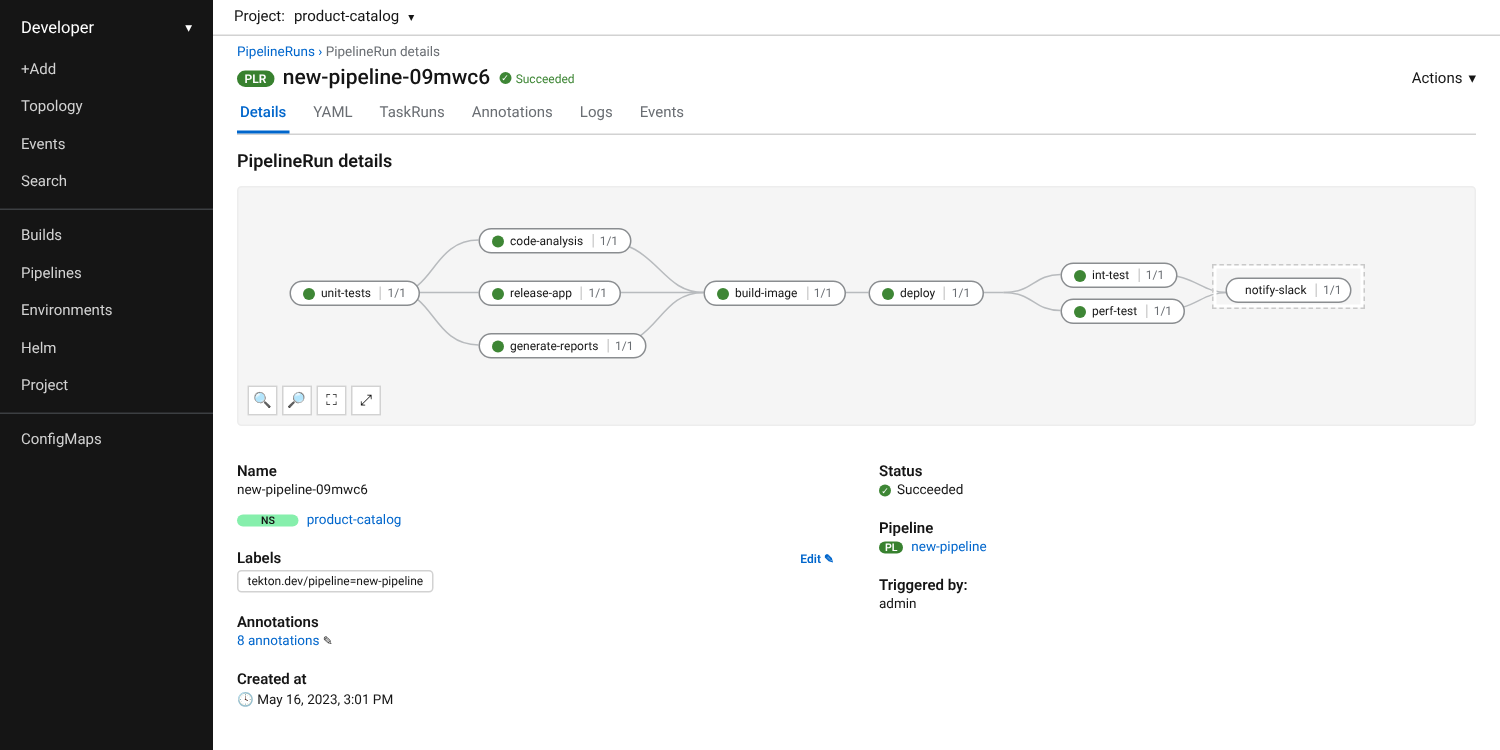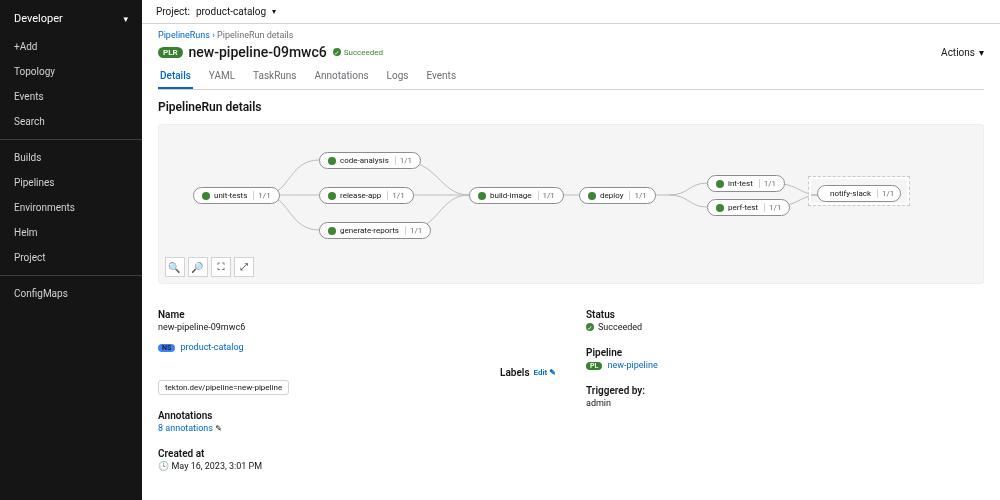--- a/index.html
+++ b/index.html
@@ -35,26 +35,26 @@
   .hl { border: 2px solid #fff; outline: 1px dashed #c9c9c9; padding: 6px; position: absolute; }
   .zoombar { position: absolute; bottom: 6px; left: 6px; display: flex; gap: 3px; }
   .zbtn { width: 20px; height: 20px; background: #fff; border: 1px solid #d2d2d2; display: flex; align-items: center; justify-content: center; font-size: 10px; cursor: pointer; }
   svg.lines { position: absolute; top: 0; left: 0; width: 100%; height: 100%; pointer-events: none; }
   svg.lines path { stroke: #b8bbbe; stroke-width: 1; fill: none; }
   .detail-cols { display: flex; gap: 30px; }
   .col { flex: 1; }
   .dl dt { font-size: 10px; font-weight: 600; margin-bottom: 2px; margin-top: 15px; }
   .dl dd { font-size: 9px; color: #151515; margin-bottom: 10px; }
   .dl dd .link { color: #06c; }
-  .ns-badge { background: #3b82f6; color: #151515; border-radius: 8px; font-size: 7px; padding: 0 4px; margin-right: 3px; font-weight: 600; text-align: center; }
+  .ns-badge { background: #86efac; color: #151515; border-radius: 8px; font-size: 7px; padding: 0 16px; margin-right: 3px; font-weight: 600; text-align: center; }
   .pl-badge { background: #38812f; color: #fff; border-radius: 8px; font-size: 7px; padding: 0 4px; margin-right: 3px; font-weight: 600; }
   .chip { border: 1px solid #d2d2d2; border-radius: 3px; padding: 2px 6px; font-size: 8px; display: inline-block; }
   .edit { color: #06c; font-size: 8px; margin-left: 4px; }
   .pen { font-size: 8px; }
-  .labelhdr { display: flex; justify-content: flex-end; align-items: center; }
+  .labelhdr { display: flex; justify-content: space-between; align-items: center; }
   .status-inline { display: flex; align-items: center; gap: 4px; }
 </style>
 </head>
 <body>
 
 <div class="app">
   <nav class="sidebar">
     <div class="side-persp">
       <span>Developer</span>
       <span class="chev">▾</span>

